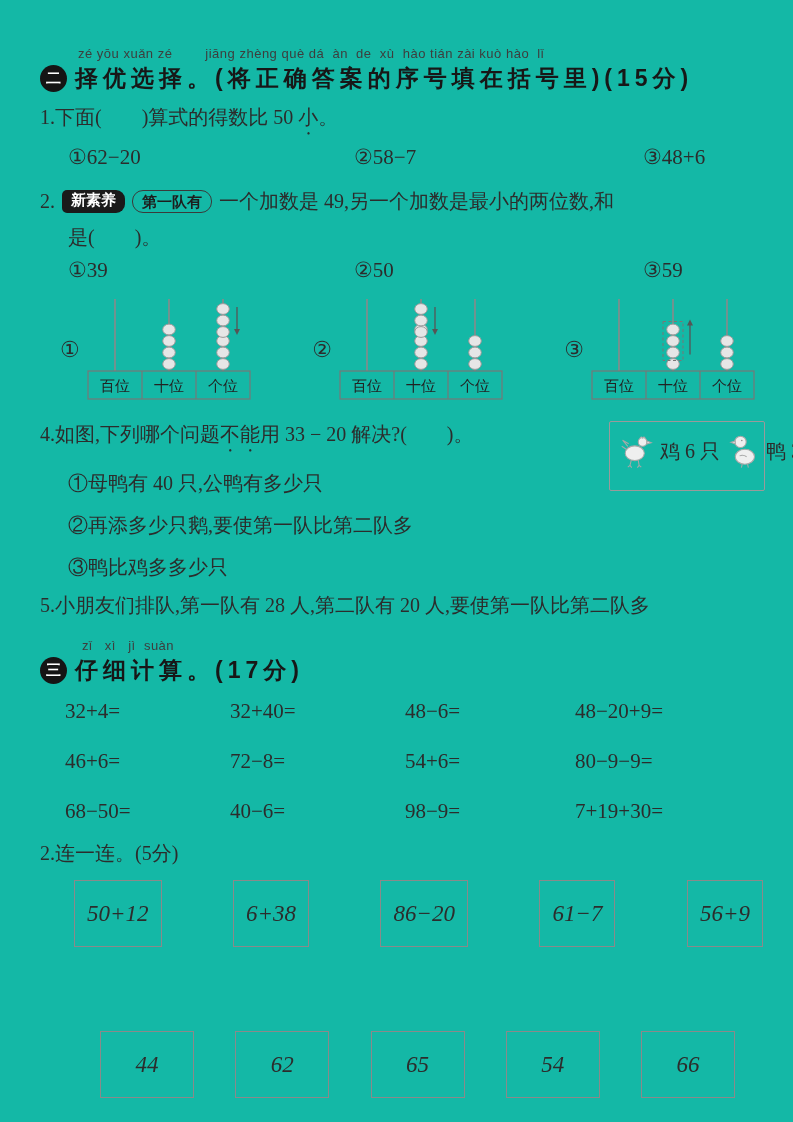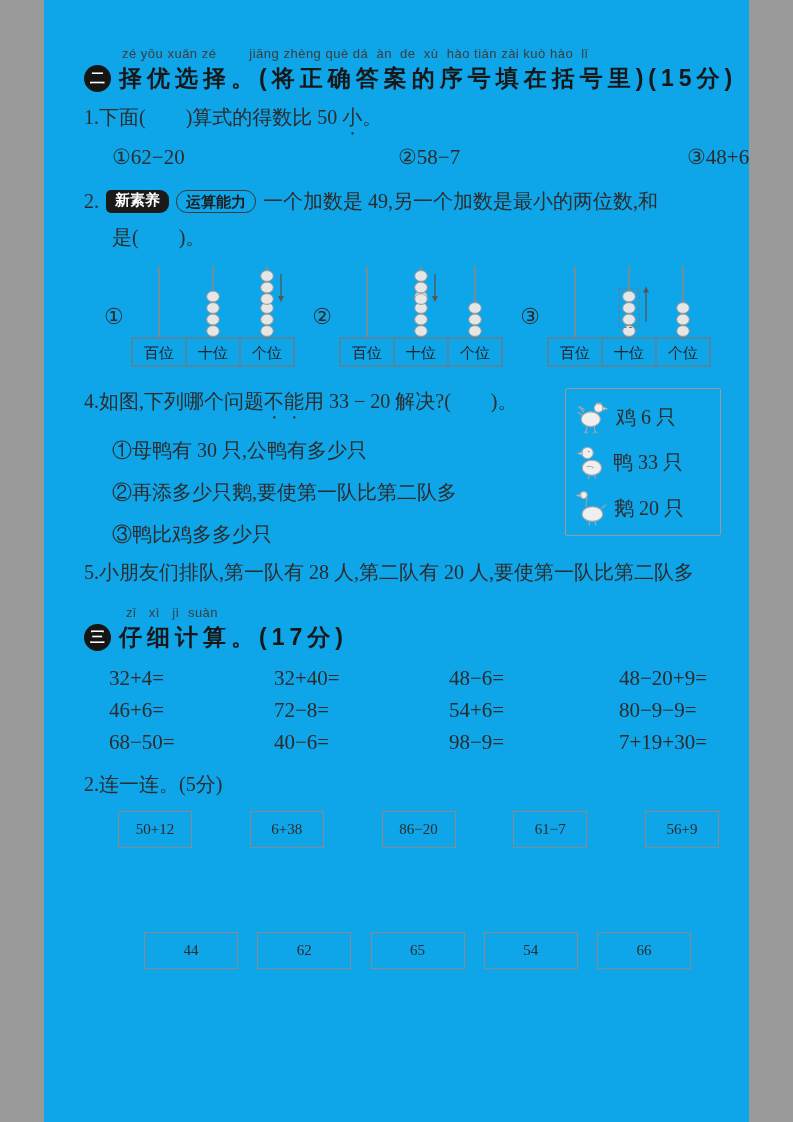--- a/index.html
+++ b/index.html
@@ -1,17 +1,17 @@
 <!DOCTYPE html>
 <html><head>
 <meta charset="utf-8">
 <style>
   html,body { margin:0; padding:0; background:#9a9a9a; }
   .page {
-    width:705px; height:1122px; margin:0 auto; background:#0ea5e9;
+    width:793px; height:1122px; margin:0 auto; background:#14b8a6;
     box-sizing:border-box; padding:46px 28px 0 40px; overflow:hidden;
     color:#2c2c2c; font-family:"Liberation Serif","DejaVu Serif",serif;
     position:relative;
   }
   .pinyin {
     font-family:"Liberation Sans","DejaVu Sans",sans-serif;
     font-size:13px; color:#3d3d3d; white-space:pre; letter-spacing:0.5px;
   }
   .pinyin.sec2 { margin-left:38px; }
   .pinyin.sec3 { margin-left:42px; margin-top:18px; }
@@ -54,37 +54,38 @@
   }
   .abacus-item { display:flex; align-items:center; gap:5px; }
   .circ-num { font-size:22px; }
   .abacus-svg text { font-family:"Liberation Serif",serif; }
   
   .q4wrap { display:flex; margin-top:12px; }
   .q4left { flex:1 1 auto; }
   .q4opt { font-size:20px; line-height:30px; margin:12px 0 0 28px; white-space:pre; }
   .legend-box {
     width:156px; flex:0 0 156px; border:1.3px solid #9a9a9a; border-radius:2px;
-    padding:10px 6px 8px 10px; box-sizing:border-box; align-self:flex-start;
-    display:flex; flex-direction:column; gap:9px; margin-top:2px;
+    padding:10px 6px 20px 10px; box-sizing:border-box; align-self:flex-start;
+    display:flex; gap:9px; margin-top:2px;
   }
   .legend-row { display:flex; align-items:center; gap:7px; }
   .legend-label { font-size:20px; white-space:pre; }
   
   .calc-grid {
     display:grid; grid-template-columns:165px 175px 170px auto;
-    row-gap:2px; margin:10px 0 0 25px; font-size:21px; line-height:30px; white-space:pre;
+    row-gap:20px; margin:10px 0 0 25px; font-size:21px; line-height:30px; white-space:pre;
   }
   .match-row { display:flex; justify-content:space-between; }
   .match-row.exprs { margin:12px 2px 0 34px; }
   .match-row.answers { margin:84px 30px 0 60px; }
   .match-box {
-    border:1.3px solid #8a8a8a; font-size:15px; line-height:27px;
-    padding:4px 12px; min-width:74px; text-align:center; white-space:pre;
+    border:1.3px solid #8a8a8a; font-size:23px; line-height:27px;
+    padding:19px 12px; min-width:74px; text-align:center; white-space:pre;
     box-sizing:border-box;
+    font-style:italic;
   }
   .match-row.answers .match-box { min-width:94px; }
 </style>
 </head>
 <body>
 
 <div class="page">
 
   <div class="pinyin sec2">zé yōu xuǎn zé        jiāng zhèng què dá  àn  de  xù  hào tián zài kuò hào  lǐ</div>
   <div class="sec-header">
@@ -95,24 +96,29 @@
   <div class="qline mt8"><span>1.下面(　　)算式的得数比 50 </span><span class="emph">小</span><span>。</span></div>
   <div class="optrow mt4">
     <span>①62−20</span>
     <span>②58−7</span>
     <span>③48+6</span>
   </div>
 
   <div class="q2line1">
     <span class="qline">2.</span>
     <span class="badge-dark">新素养</span>
-    <span class="badge-outline">运算能力</span>
+    <span class="badge-outline">第一队有</span>
     <span class="qline">一个加数是 49,另一个加数是最小的两位数,和</span>
   </div>
   <div class="qline indent mt6">是(　　)。</div>
+  <div class="optrow mt4">
+    <span>①39</span>
+    <span>②50</span>
+    <span>③59</span>
+  </div>
 
   <div class="abacus-row">
     <div class="abacus-item">
       <span class="circ-num">①</span>
       <span class="abacus-svg"><svg width="168" height="110" viewBox="0 0 168 110" xmlns="http://www.w3.org/2000/svg">
             <line x1="30" y1="6" x2="30" y2="78" stroke="#8a8a8a" stroke-width="1.6"></line>
             <line x1="84" y1="6" x2="84" y2="78" stroke="#8a8a8a" stroke-width="1.6"></line>
             <line x1="138" y1="6" x2="138" y2="78" stroke="#8a8a8a" stroke-width="1.6"></line>
             <rect x="3" y="78" width="162" height="28" fill="none" stroke="#777" stroke-width="1.2"></rect>
             <line x1="57" y1="78" x2="57" y2="106" stroke="#777" stroke-width="1.2"></line>
@@ -182,21 +188,21 @@
             <rect x="74" y="28.5" width="20" height="39" fill="none" stroke="#777" stroke-width="1" stroke-dasharray="3,2.5"></rect>
             <line x1="101" y1="61.5" x2="101" y2="31.5" stroke="#555" stroke-width="1.3"></line>
             <polygon points="98,32.5 104,32.5 101,26.5" fill="#555"></polygon>
           </svg></span>
     </div>
   </div>
 
   <div class="q4wrap">
     <div class="q4left">
       <div class="qline"><span>4.如图,下列哪个问题</span><span class="emph">不能</span><span>用 33 − 20 解决?(　　)。</span></div>
-      <div class="q4opt">①母鸭有 30 只,公鸭有多少只</div>
+      <div class="q4opt">①母鸭有 40 只,公鸭有多少只</div>
       <div class="q4opt">②再添多少只鹅,要使第一队比第二队多</div>
       <div class="q4opt">③鸭比鸡多多少只</div>
     </div>
     <div class="legend-box">
       <div class="legend-row">
         <svg viewBox="0 0 38 42" width="33" height="37">
           <g fill="#efefef" stroke="#a8a8a8" stroke-width="1.2">
             <path d="M9,15 L3,8 L10,12" fill="none"></path>
             <path d="M8,19 L2,15" fill="none"></path>
             <ellipse cx="17" cy="23" rx="11" ry="8.5"></ellipse>

